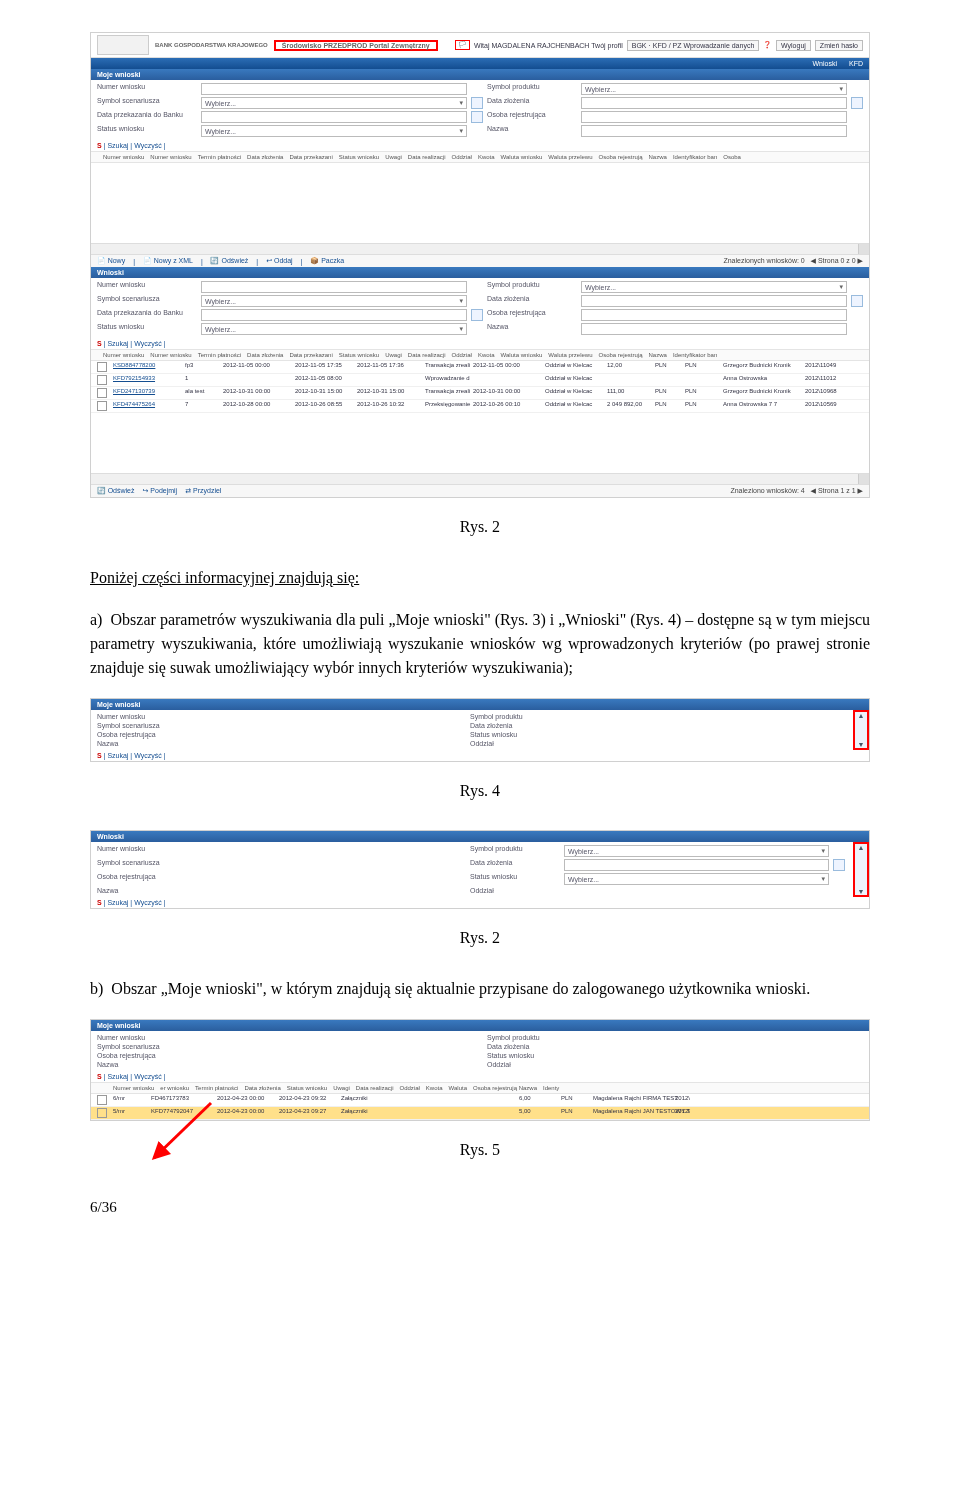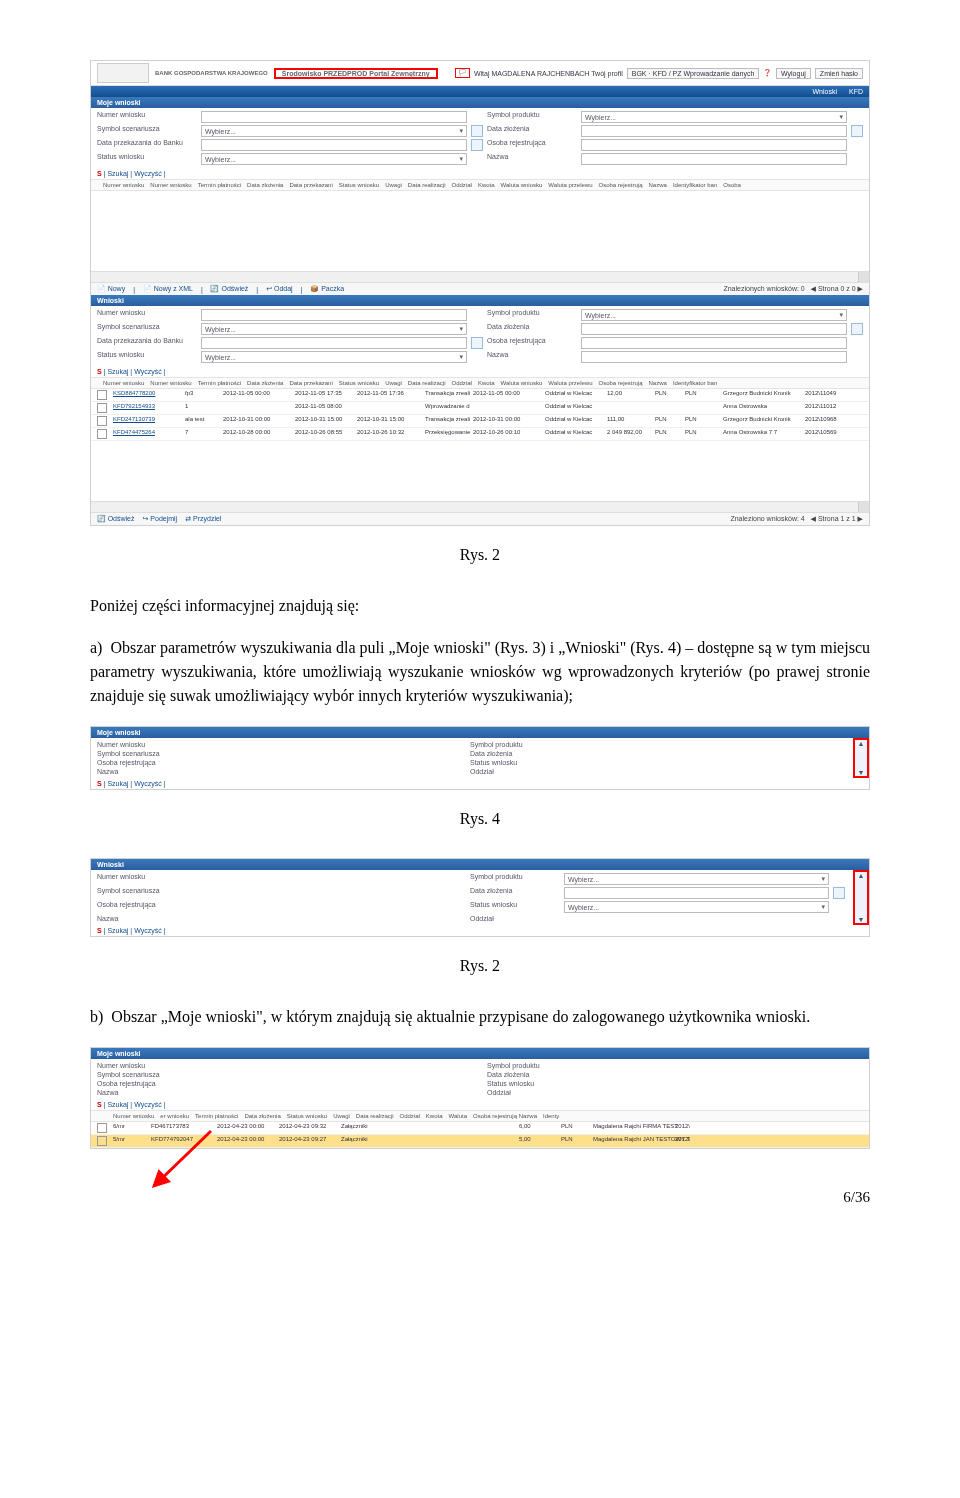--- a/index.html
+++ b/index.html
@@ -1,16 +1,16 @@
 <!DOCTYPE html>
 <html><head>
 <meta charset="utf-8">
 <style>
   body{margin:0;font-family:"Times New Roman",serif;font-size:16px;color:#000;background:#fff;width:960px}
-  .page{padding:60px 90px 40px 90px}
+  .page{padding:32px 90px 40px 90px}
   .shot{border:1px solid #d0d0d0;background:#fff;font-family:Tahoma,Arial,sans-serif;font-size:7px;color:#334}
   
   .hdr{display:flex;align-items:center;gap:6px;height:20px;padding:2px 6px;background:#fff;border-bottom:1px solid #ddd}
   .logo{width:50px;height:18px;background:#f2f2f2;border:1px solid #ccc}
   .envbox{border:2px solid red;padding:0 6px;font-size:7px;color:#666;font-weight:bold}
   .topbar-r{margin-left:auto;display:flex;align-items:center;gap:4px;font-size:7px}
   .tb-btn{border:1px solid #bbb;padding:1px 4px;background:#f7f7f7}
   .bluebar{background:linear-gradient(#2b6db5,#134d90);color:#fff;font-size:7px;padding:2px 6px;display:flex;gap:12px}
   .panel-title{background:linear-gradient(#3979bf,#2a5e9e);color:#fff;font-weight:bold;font-size:7px;padding:2px 6px}
   .form-grid{display:grid;grid-template-columns:100px 1fr 12px 90px 1fr 12px;gap:2px 4px;padding:3px 6px;font-size:7px;color:#556}
@@ -24,35 +24,35 @@
   .toolbar{display:flex;align-items:center;gap:8px;padding:2px 6px;font-size:7px;color:#134d90;border-top:1px solid #ddd;background:#f7f7f7}
   .toolbar .r{margin-left:auto;color:#444}
   .trow{display:grid;grid-template-columns:14px 70px 36px 70px 60px 66px 46px 70px 60px 46px 28px 36px 80px 44px;gap:2px;padding:1px 6px;font-size:6px;color:#334;border-bottom:1px solid #f0f0f0;white-space:nowrap;overflow:hidden}
   .trow a{color:#134d90;text-decoration:underline}
   .ck{width:8px;height:8px;border:1px solid #999}
   .hscroll{height:10px;background:#f0f0f0;border-top:1px solid #ddd;position:relative}
   .hscroll::after{content:"";position:absolute;right:0;top:0;bottom:0;width:10px;background:#e0e0e0;border-left:1px solid #ccc}
   
   .cap{text-align:center;margin:20px 0 30px}
   .prose p{margin:0 0 18px;text-align:justify;line-height:1.5}
-  .u{}
+  .u{text-decoration:underline}
   .l-list{margin-left:28px}
   
   .mini .form-grid{grid-template-columns:100px 1fr 90px 1fr 14px}
   .mini .panel-title{font-size:7px}
   .vscroll{width:12px;background:#eef3fb;border:1px solid #bcd;display:flex;flex-direction:column;align-items:center;justify-content:space-between;font-size:7px;color:#456}
   .mini-wrap{display:flex}
   .mini-left{flex:1}
   .redbox{border:2px solid red}
   
   .trow4{display:grid;grid-template-columns:14px 36px 64px 60px 60px 50px 30px 50px 40px 40px 30px 80px 40px;gap:2px;padding:1px 6px;font-size:6px;border-bottom:1px solid #f0f0f0;white-space:nowrap;overflow:hidden}
   .trow4.sel{background:#ffe08a}
   .arrow{position:absolute;width:70px;height:70px;pointer-events:none}
   .s4wrap{position:relative}
-  .pageno{text-align:right;font-size:15px;margin-top:40px}
+  .pageno{text-align:left;font-size:15px;margin-top:40px}
 </style>
 </head>
 <body>
 
 <div class="page">
 
 <div class="shot">
 
   <div class="hdr">
     <div class="logo"></div>
@@ -434,15 +434,16 @@
   <svg class="arrow" style="left:55px;top:78px">
         <defs>
           <marker id="ah" markerWidth="6" markerHeight="6" refX="5" refY="3" orient="auto">
             <path d="M0,0 L6,3 L0,6 Z" fill="red"></path>
           </marker>
         </defs>
         <line x1="65" y1="5" x2="8" y2="60" stroke="red" stroke-width="3" marker-end="url(#ah)"></line>
       </svg>
 </div>
 
+<p class="cap">Rys. 5</p>
 
 <div class="pageno">6/36</div>
 </div>
 
 </body></html>

